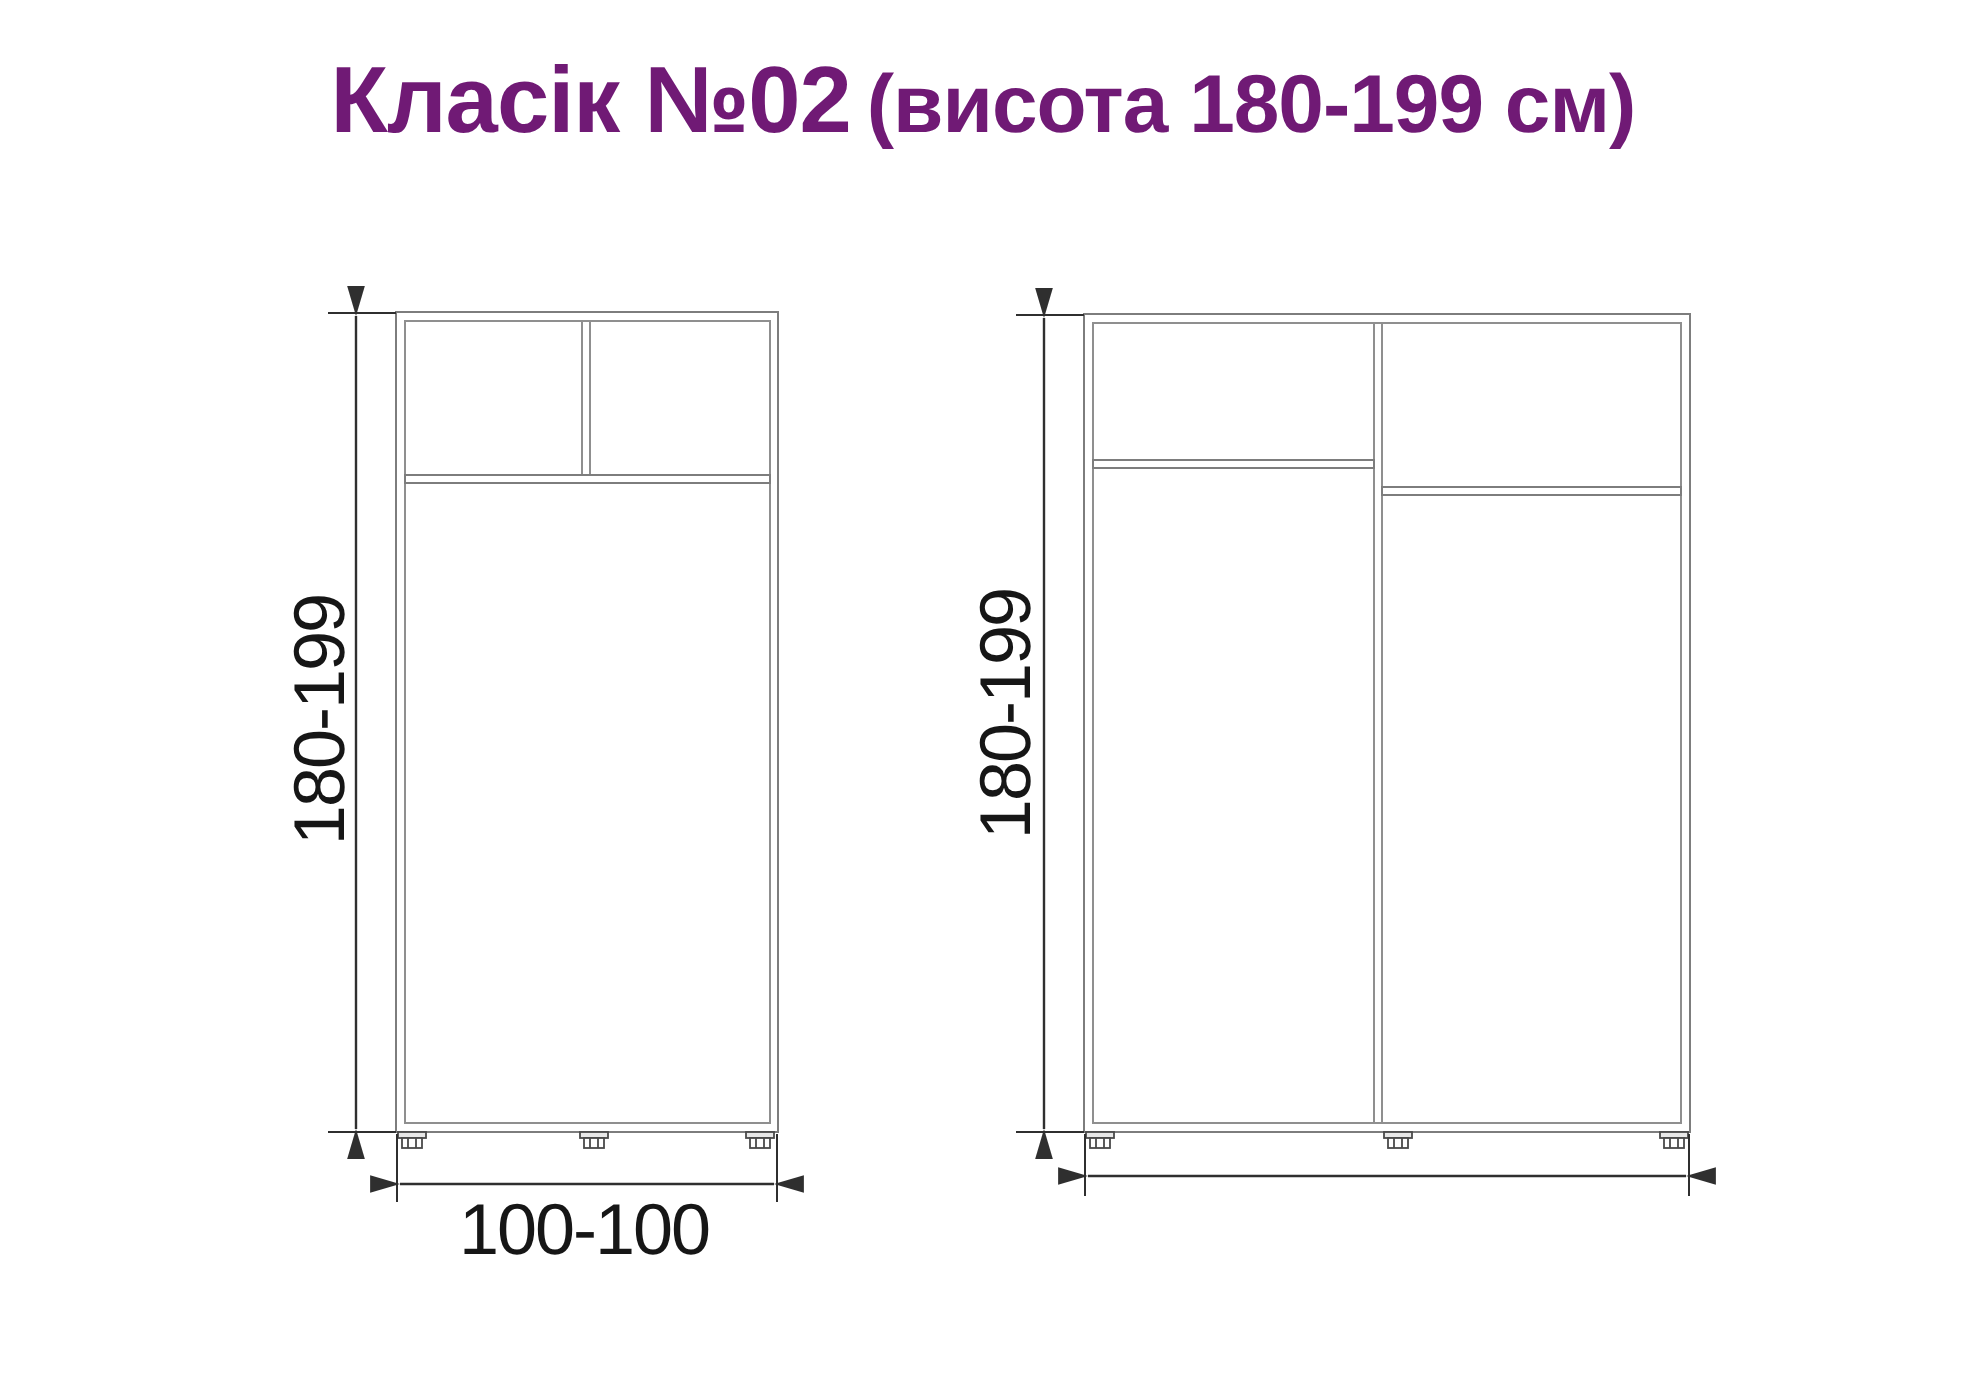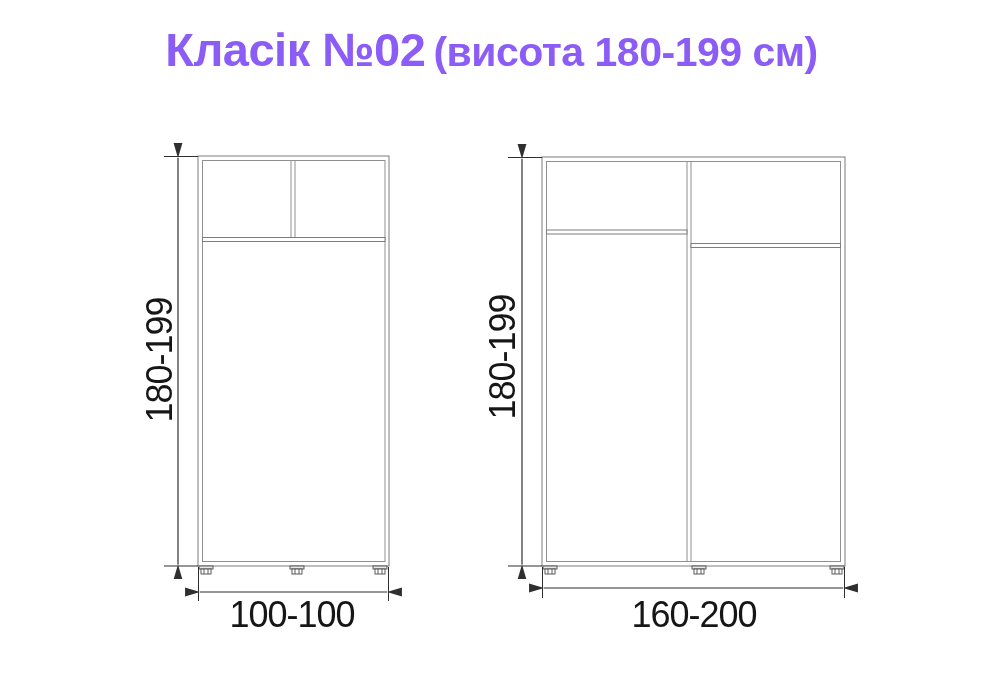--- a/index.html
+++ b/index.html
@@ -10,21 +10,21 @@
     background: #ffffff;
     font-family: "Liberation Sans", "DejaVu Sans", sans-serif;
     overflow: hidden;
   }
   .title {
     position: absolute;
     top: 22px;
     left: 0;
     width: 983px;
     text-align: center;
-    color: #8b5cf6;
+    color: #701a75;
     white-space: nowrap;
   }
   .title .main {
     font-size: 47px;
     font-weight: 700;
     letter-spacing: -0.5px;
   }
   .title .sub {
     font-size: 41px;
     font-weight: 700;
@@ -166,15 +166,14 @@
         <line class="extline" x1="542.5" y1="567" x2="542.5" y2="598"></line>
         <line class="extline" x1="844.5" y1="567" x2="844.5" y2="598"></line>
         <line class="dimline" x1="544" y1="588" x2="843" y2="588" marker-start="url(#arr)" marker-end="url(#arr)"></line>
       </g>
     </g>
   </svg>
 
   <div class="dim-label v" style="left:50px; top:337px;">180-199</div>
   <div class="dim-label h" style="left:182px; top:592px;">100-100</div>
   <div class="dim-label v" style="left:393px; top:334px;">180-199</div>
-  <div class="dim-label h" style="left:584px; top:592px;">160-200</div>
 
 </div>
 
 </body></html>

